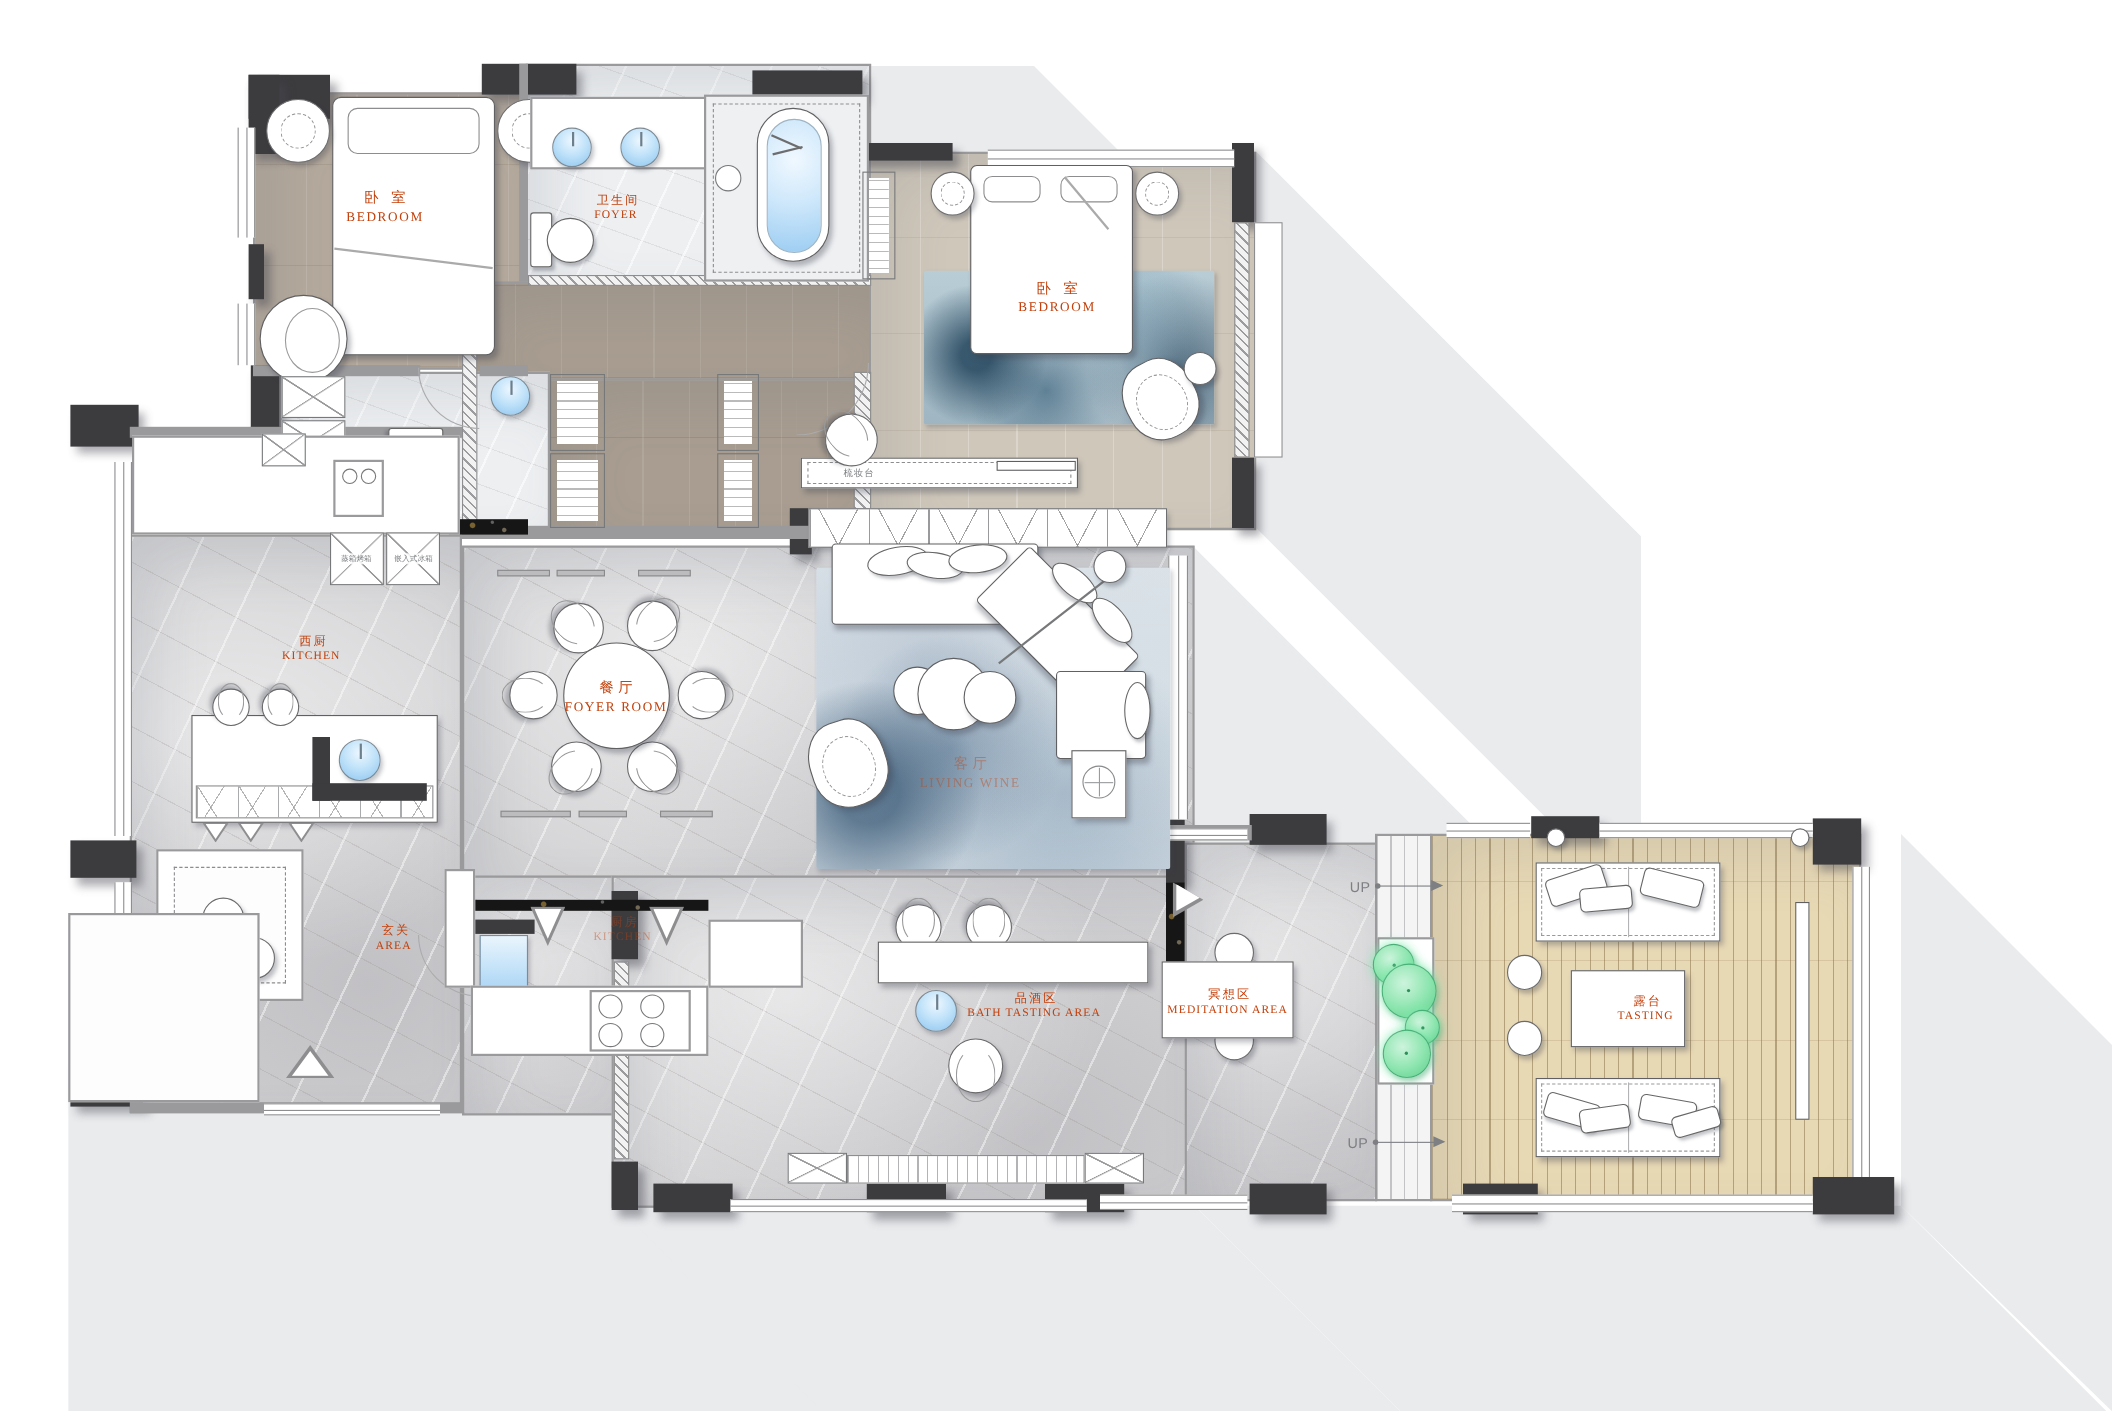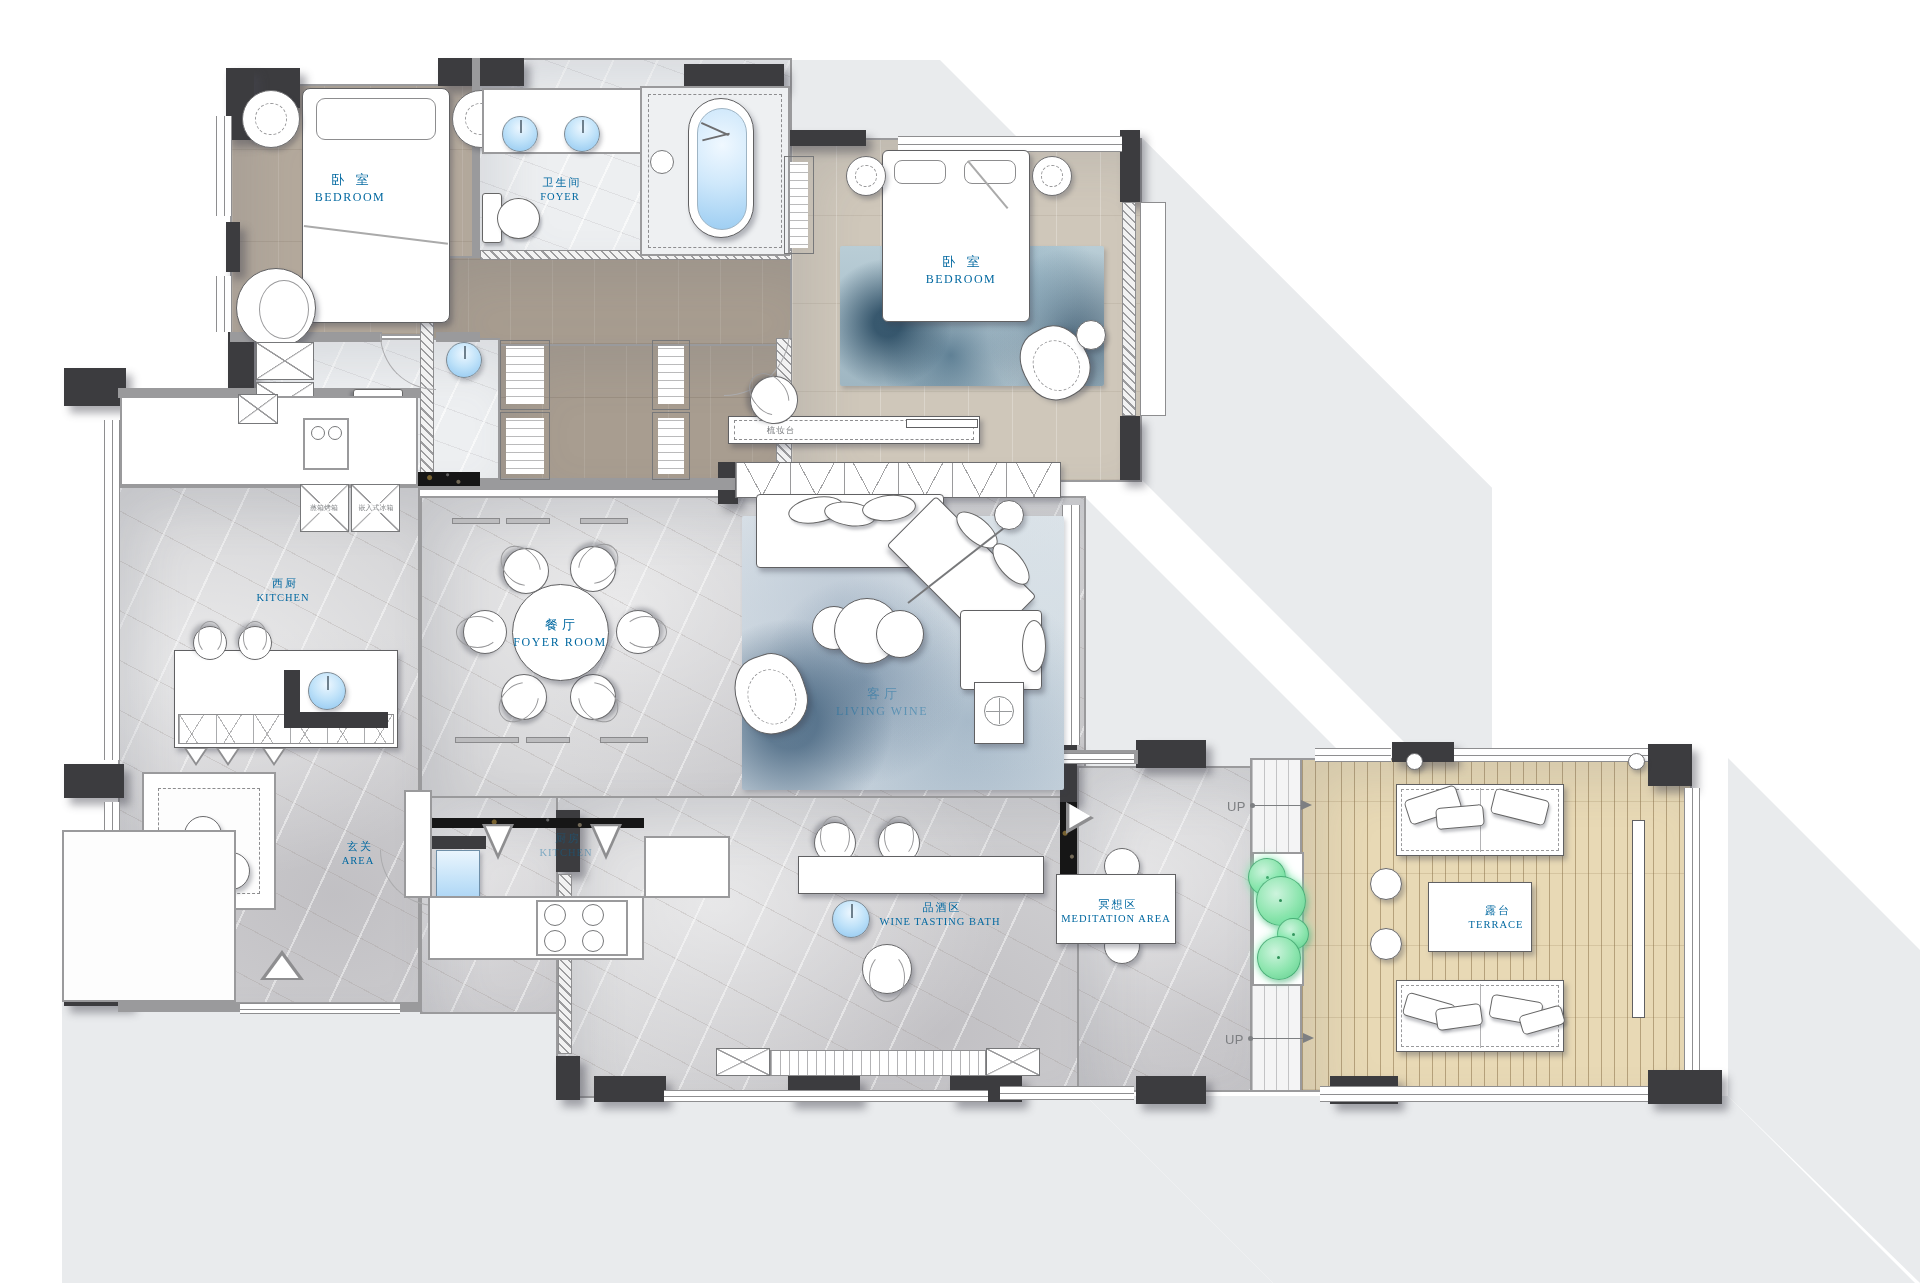--- a/index.html
+++ b/index.html
@@ -113,21 +113,21 @@
   .bar{position:absolute;height:6px;background:#bcbcbe;border:1px solid #8a8a8c;box-sizing:border-box}
   .glassdoor{position:absolute;border:1.5px solid #6f8fa8;box-sizing:border-box;
     background:linear-gradient(180deg,#eaf5fd 0%,#bfe0f8 55%,#9fcdf2 100%);box-shadow:2px 3px 4px rgba(60,62,76,.3)}
   .tri{position:absolute}
   .tri .to{position:absolute;inset:0;background:#8e8e90}
   .tri .ti{position:absolute;left:12%;top:6%;width:76%;height:76%;background:#fff}
   .tdown .to,.tdown .ti{clip-path:polygon(50% 100%,0 0,100% 0)}
   .tup .to,.tup .ti{clip-path:polygon(50% 0,0 100%,100% 100%)}
   .tup .ti{top:18%}
   .tright .to,.tright .ti{clip-path:polygon(0 0,100% 50%,0 100%)}
-  .rl{position:absolute;transform:translate(-50%,-50%);text-align:center;color:#0369a1;white-space:nowrap;z-index:40}
+  .rl{position:absolute;transform:translate(-50%,-50%);text-align:center;color:#c2410c;white-space:nowrap;z-index:40}
   .rl .zh{font-size:13px;letter-spacing:4px;text-indent:4px;font-family:"Liberation Sans",sans-serif}
   .rl .en{font-size:12px;letter-spacing:1.5px;margin-top:1px;font-family:"Liberation Serif",serif}
   .rl.small .zh{font-size:11px;letter-spacing:2px}
   .rl.small .en{font-size:10.5px;letter-spacing:1px}
   .rl.faint{opacity:.42}
   .tinylab{position:absolute;transform:translate(-50%,-50%);font-size:8px;color:#7f8184;letter-spacing:1px;white-space:nowrap;z-index:41;font-family:"Liberation Sans",sans-serif}
   .microlab{position:absolute;transform:translate(-50%,-50%);font-size:7px;color:#7f8184;white-space:nowrap;z-index:41;background:rgba(255,255,255,.85);padding:0 1px;font-family:"Liberation Sans",sans-serif}
   .uptext{position:absolute;transform:translate(-100%,-50%);font-size:13px;color:#7d7f82;letter-spacing:.5px;z-index:41;font-family:"Liberation Sans",sans-serif}
   .dim{position:absolute;height:1.4px;background:#7d7f82;z-index:41}
   .dim::before{content:"";position:absolute;left:-2px;top:-2px;width:5px;height:5px;border-radius:50%;background:#7d7f82}
@@ -435,29 +435,29 @@
   <div class="rl small" style="left:358px;top:852px">
     <div class="zh">玄关</div>
     <div class="en">AREA</div>
   </div>
   <div class="rl small faint" style="left:566px;top:844px">
     <div class="zh">厨房</div>
     <div class="en">KITCHEN</div>
   </div>
   <div class="rl small" style="left:940px;top:913px">
     <div class="zh">品酒区</div>
-    <div class="en">WINE TASTING BATH</div>
+    <div class="en">BATH TASTING AREA</div>
   </div>
   <div class="rl small" style="left:1116px;top:910px">
     <div class="zh">冥想区</div>
     <div class="en">MEDITATION AREA</div>
   </div>
   <div class="rl small" style="left:1496px;top:916px">
     <div class="zh">露台</div>
-    <div class="en">TERRACE</div>
+    <div class="en">TASTING</div>
   </div>
 
   <div class="tinylab" style="left:781px;top:431px;font-size:8.5px">梳妆台</div>
   <div class="microlab" style="left:324px;top:508px">蒸箱烤箱</div>
   <div class="microlab" style="left:376px;top:508px">嵌入式冰箱</div>
   <div class="uptext" style="left:1246px;top:806px">UP</div>
   <div class="dim" style="left:1252px;top:805px;width:58px"></div>
   <div class="uptext" style="left:1244px;top:1039px">UP</div>
   <div class="dim" style="left:1250px;top:1038px;width:62px"></div>
 

